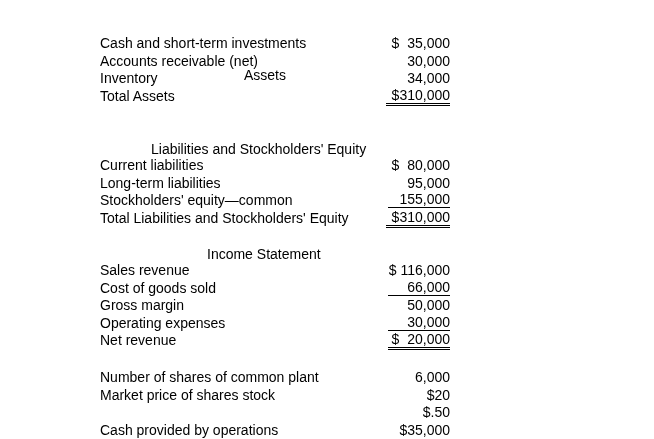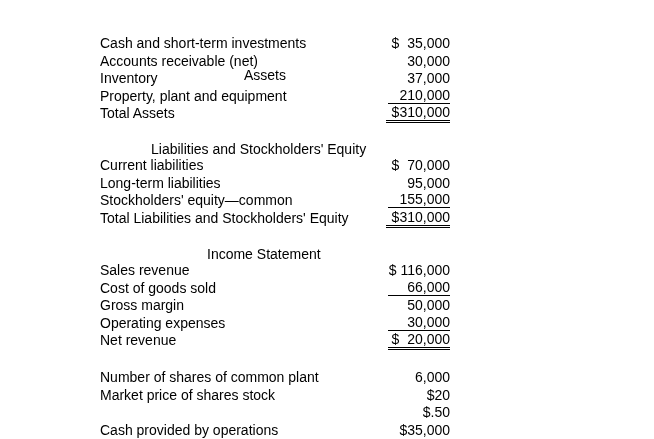--- a/index.html
+++ b/index.html
@@ -21,37 +21,33 @@
   <div class="row">
     <span class="label">Cash and short-term investments</span>
     <span class="value" style="white-space:pre;">$  35,000</span>
   </div>
   <div class="row">
     <span class="label">Accounts receivable (net)</span>
     <span class="value">30,000</span>
   </div>
   <div class="row">
     <span class="label">Inventory</span>
-    <span class="value">37,000</span>
-  </div>
-  <div class="row">
-    <span class="label">Property, plant and equipment</span>
-    <span class="value ul" style="width:62px;">210,000</span>
+    <span class="value">34,000</span>
   </div>
   <div class="row">
     <span class="label">Total Assets</span>
     <span class="value dbl" style="width:64px;">$310,000</span>
   </div>
 </div>
 
 <div class="heading" style="left:151px; top:141px;">Liabilities and Stockholders' Equity</div>
 <div class="block" style="top:157px;">
   <div class="row">
     <span class="label">Current liabilities</span>
-    <span class="value" style="white-space:pre;">$  70,000</span>
+    <span class="value" style="white-space:pre;">$  80,000</span>
   </div>
   <div class="row">
     <span class="label">Long-term liabilities</span>
     <span class="value">95,000</span>
   </div>
   <div class="row">
     <span class="label">Stockholders' equity—common</span>
     <span class="value ul" style="width:62px;">155,000</span>
   </div>
   <div class="row">

